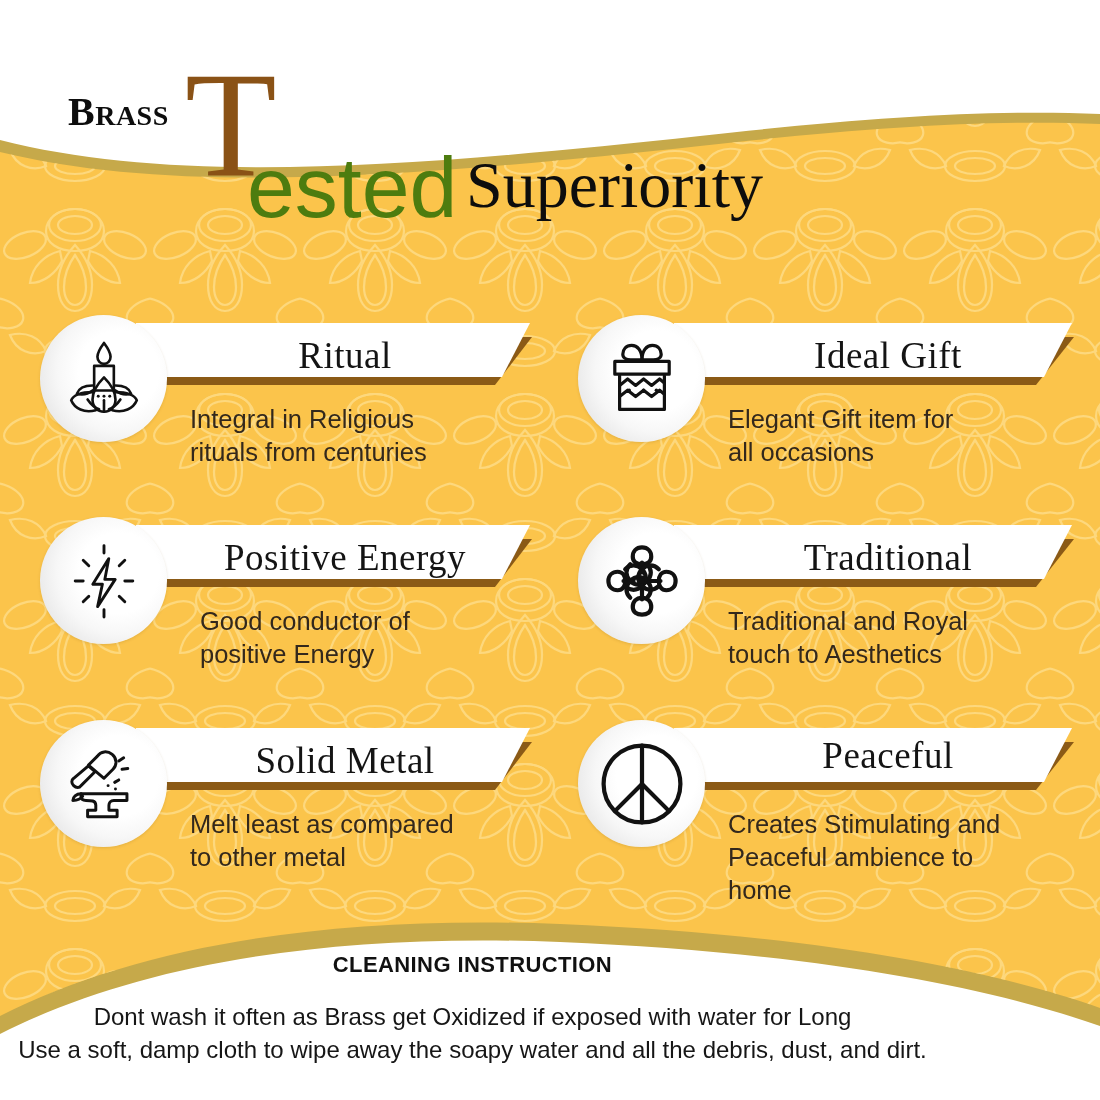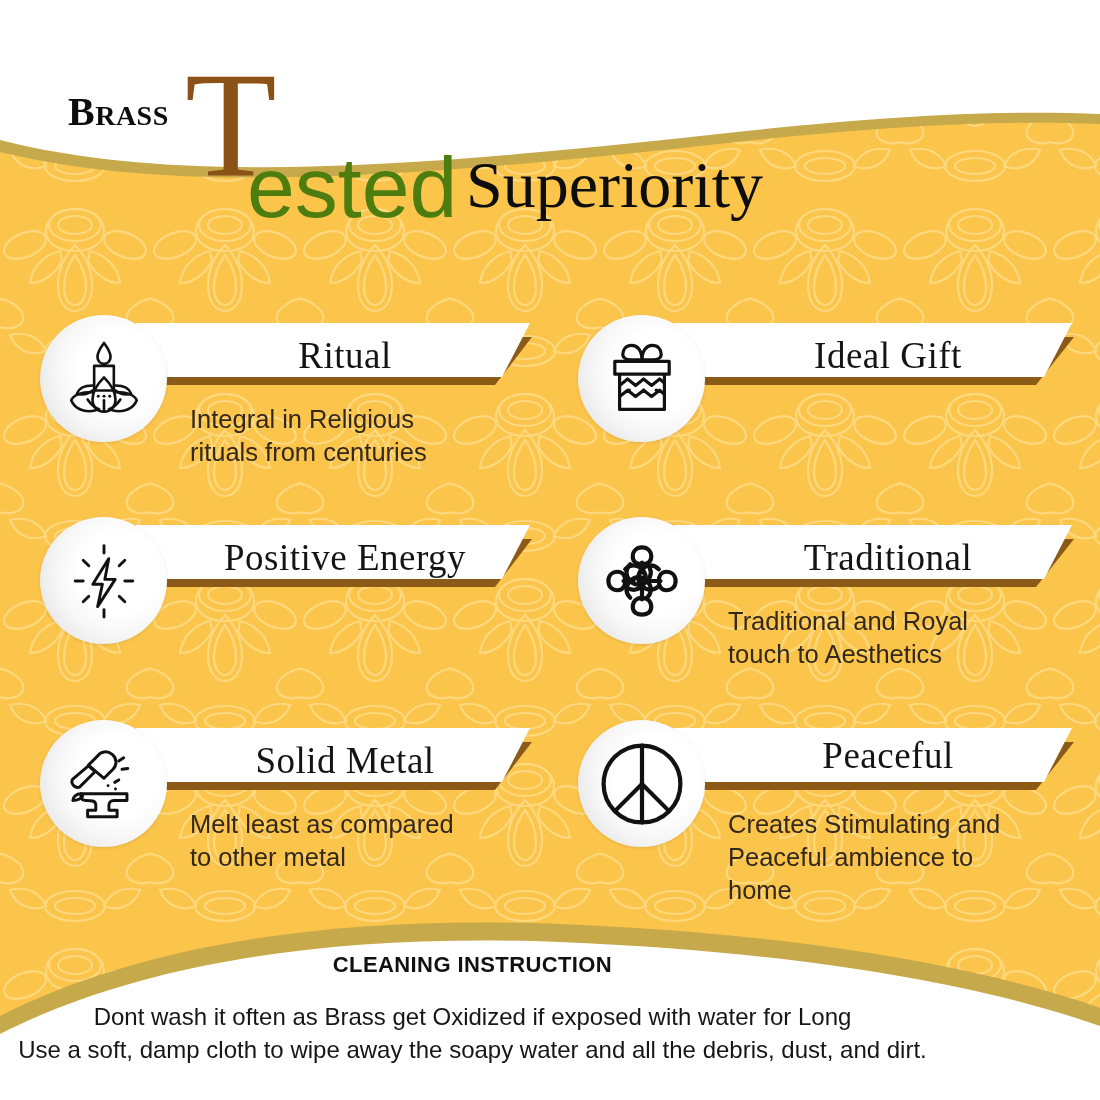--- a/index.html
+++ b/index.html
@@ -190,20 +190,22 @@
     </div>
 
     <div class="card" style="left:578px;top:315px;width:510px;height:190px;">
       <div class="banner">
         <svg width="505" height="90" viewBox="0 0 505 90">
           <path d="M96 70 L458 70 L496 22 L96 22 Z" fill="#8B5A16"></path>
           <path d="M96 8 L494 8 L466 62 L96 62 Z" fill="#ffffff"></path>
         </svg>
       </div>
       <div class="card-title" style="left:160px;top:19px;width:300px;">Ideal Gift</div>
+      <div class="card-desc" style="left:150px;top:88px;width:360px;">Elegant Gift item for
+all occasions</div>
       <div class="icon-circle" style="left:0px;top:0px;">
         <svg width="80" height="80" viewBox="0 0 100 100" fill="none" stroke="#111" stroke-width="4" stroke-linecap="round" stroke-linejoin="round">
           <path d="M50 26 C50 14 44 8 37 8 C30 8 26 13 26 19 C26 24 31 26 36 26 Z"></path>
           <path d="M50 26 C50 14 56 8 63 8 C70 8 74 13 74 19 C74 24 69 26 64 26 Z"></path>
           <rect x="16" y="28" width="68" height="16"></rect>
           <path d="M22 46 L22 88 L78 88 L78 46"></path>
           <path d="M22 58 L32 50 L42 58 L52 50 L62 58 L72 50 L78 55"></path>
           <path d="M22 72 L32 64 L42 72 L52 64 L62 72 L72 64 L78 69"></path>
           <circle cx="34" cy="64" r="2.2" fill="#111" stroke="none"></circle>
           <circle cx="52" cy="64" r="2.2" fill="#111" stroke="none"></circle>
@@ -213,20 +215,22 @@
     </div>
 
     <div class="card" style="left:40px;top:517px;width:520px;height:190px;">
       <div class="banner">
         <svg width="500" height="90" viewBox="0 0 500 90">
           <path d="M96 70 L455 70 L492 22 L96 22 Z" fill="#8B5A16"></path>
           <path d="M96 8 L490 8 L462 62 L96 62 Z" fill="#ffffff"></path>
         </svg>
       </div>
       <div class="card-title" style="left:150px;top:19px;width:310px;">Positive Energy</div>
+      <div class="card-desc" style="left:160px;top:88px;width:360px;">Good conductor of
+positive Energy</div>
       <div class="icon-circle" style="left:0px;top:0px;">
         <svg width="80" height="80" viewBox="0 0 100 100" fill="none" stroke="#111" stroke-width="3.6" stroke-linecap="round" stroke-linejoin="round">
           <path d="M56 22 L36 54 L48 54 L42 82 L64 48 L51 48 Z"></path>
           <path d="M50 6 L50 15"></path>
           <path d="M50 86 L50 95"></path>
           <path d="M14 50 L24 50"></path>
           <path d="M76 50 L86 50"></path>
           <path d="M24 24 L31 31"></path>
           <path d="M69 69 L76 76"></path>
           <path d="M24 76 L31 69"></path>

